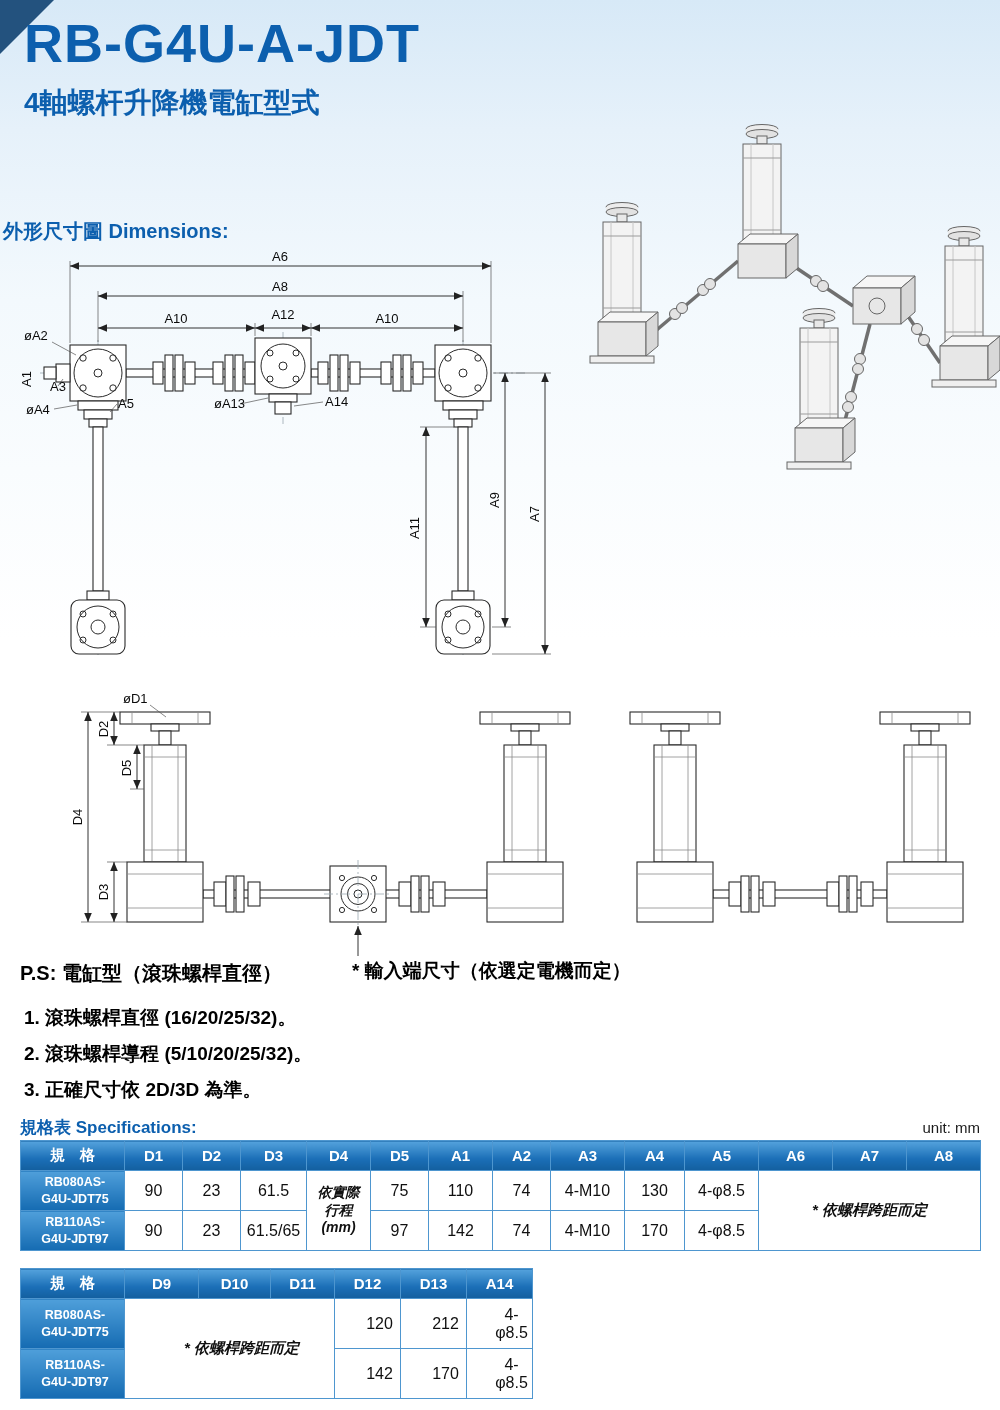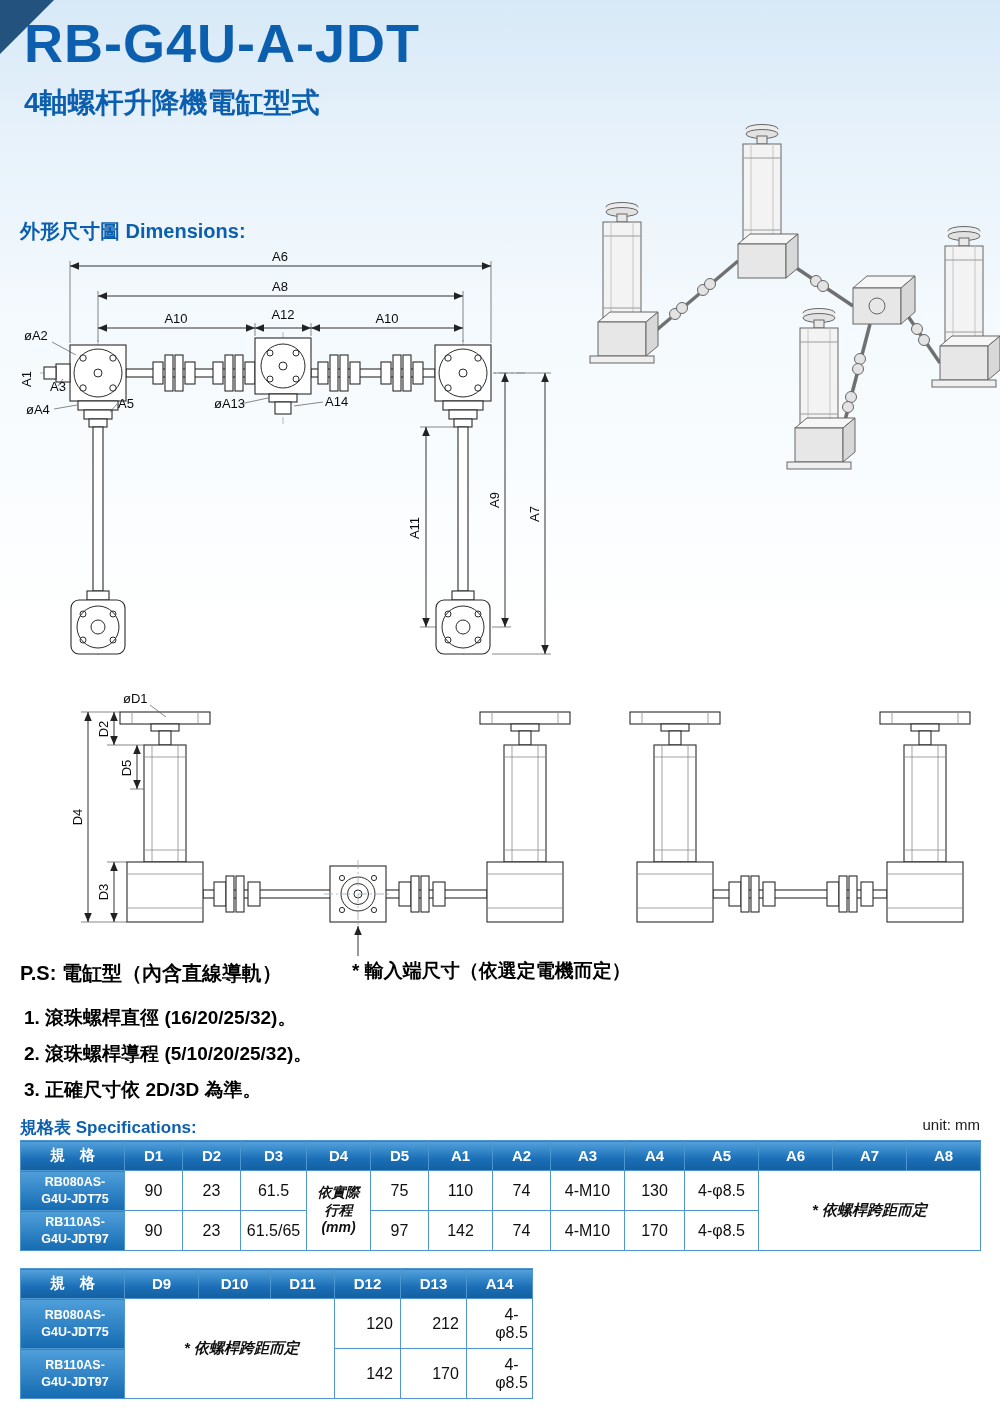--- a/index.html
+++ b/index.html
@@ -8,39 +8,39 @@
     position:relative; width:1000px; height:1410px; overflow:hidden;
     font-family:"Liberation Sans","DejaVu Sans",sans-serif; background:#fff;
   }
   .page { position:absolute; inset:0;
     background:linear-gradient(180deg,#d7e9f7 0px,#e6f1fa 130px,#f3f9fd 300px,#ffffff 640px,#ffffff 100%);
   }
   .corner { position:absolute; top:0; left:0; width:0; height:0;
     border-top:54px solid #23527e; border-right:54px solid transparent; }
   .title { position:absolute; left:24px; top:12px; font-size:54px; font-weight:bold; color:#0c5fae; letter-spacing:1px; }
   .subtitle { position:absolute; left:24px; top:84px; font-size:28px; font-weight:bold; color:#0c5fae; }
-  .dim-heading { position:absolute; left:20px; top:218px; font-size:20px; font-weight:bold; color:#0c5fae; }
+  .dim-heading { position:absolute; left:3px; top:218px; font-size:20px; font-weight:bold; color:#0c5fae; }
   svg { position:absolute; }
   .fv { left:18px; top:248px; }
   .iso { left:572px; top:92px; }
   .sv { left:20px; top:688px; }
   .pt { fill:#fff; stroke:#2b2b2b; stroke-width:1.1; }
   .ptn { fill:none; stroke:#2b2b2b; stroke-width:1; }
   .dim { stroke:#333; stroke-width:1; fill:none; }
   .ext { stroke:#555; stroke-width:0.7; fill:none; }
   .cl { stroke:#9aa7b0; stroke-width:0.8; stroke-dasharray:9 3 2 3; fill:none; }
   .dt { font-size:13px; fill:#0a0a0a; }
   .shaft3 { stroke:#707070; stroke-width:3.5; fill:none; }
   .cpl3 { fill:#e3e3e3; stroke:#666; stroke-width:1; }
   .ps-note { position:absolute; left:20px; top:960px; font-size:20px; font-weight:bold; color:#000; }
   .input-note { position:absolute; left:352px; top:958px; font-size:19px; font-weight:bold; color:#000; }
   .note-list { position:absolute; left:24px; top:1005px; }
   .note-item { font-size:19px; font-weight:600; color:#000; height:36px; }
   .specs-row { position:absolute; left:20px; width:960px; top:1116px;
-    display:flex; justify-content:space-between; align-items:flex-start; }
+    display:flex; justify-content:space-between; align-items:center; }
   .specs-heading { font-size:17px; font-weight:bold; color:#0c5fae; }
   .unit { font-size:15px; color:#1a1a1a; }
   .t { position:absolute; border-collapse:collapse; table-layout:fixed; background:#fff; }
   .t1 { left:20px; top:1140px; width:960px; }
   .t2 { left:20px; top:1268px; width:512px; }
   .t th, .t td { border:1px solid #4e96cf; text-align:center; vertical-align:middle; padding:0; }
   .t .hrow th { height:30px; background:linear-gradient(180deg,#54a2dc 0%,#1b6fb7 60%,#135f9f 100%);
     color:#fff; font-size:15px; font-weight:bold; }
   .t th.model { background:linear-gradient(180deg,#4f9fda,#156bb2); color:#fff; font-size:12.5px;
     font-weight:bold; text-align:center; padding-left:5px; white-space:pre-line; line-height:1.3; }
@@ -351,21 +351,21 @@
       <rect class="pt" x="743" y="194" width="12" height="24"></rect>
       <rect class="pt" x="807" y="194" width="12" height="24"></rect>
       <rect class="pt" x="819" y="188" width="8" height="36"></rect>
       <rect class="pt" x="829" y="188" width="8" height="36"></rect>
       <rect class="pt" x="841" y="194" width="12" height="24"></rect>
       <use href="#cylside" transform="translate(655,24)"></use>
       <use href="#cylside" transform="translate(905,24)"></use>
     </g>
   </svg>
 
-  <div class="ps-note">P.S: 電缸型（內含直線導軌）</div>
+  <div class="ps-note">P.S: 電缸型（滾珠螺桿直徑）</div>
   <div class="input-note">* 輸入端尺寸（依選定電機而定）</div>
 
   <div class="note-list">
     <div class="note-item">1. 滾珠螺桿直徑 (16/20/25/32)。</div>
     <div class="note-item">2. 滾珠螺桿導程 (5/10/20/25/32)。</div>
     <div class="note-item">3. 正確尺寸依 2D/3D 為準。</div>
   </div>
 
   <div class="specs-row">
     <span class="specs-heading">規格表 Specifications:</span>

